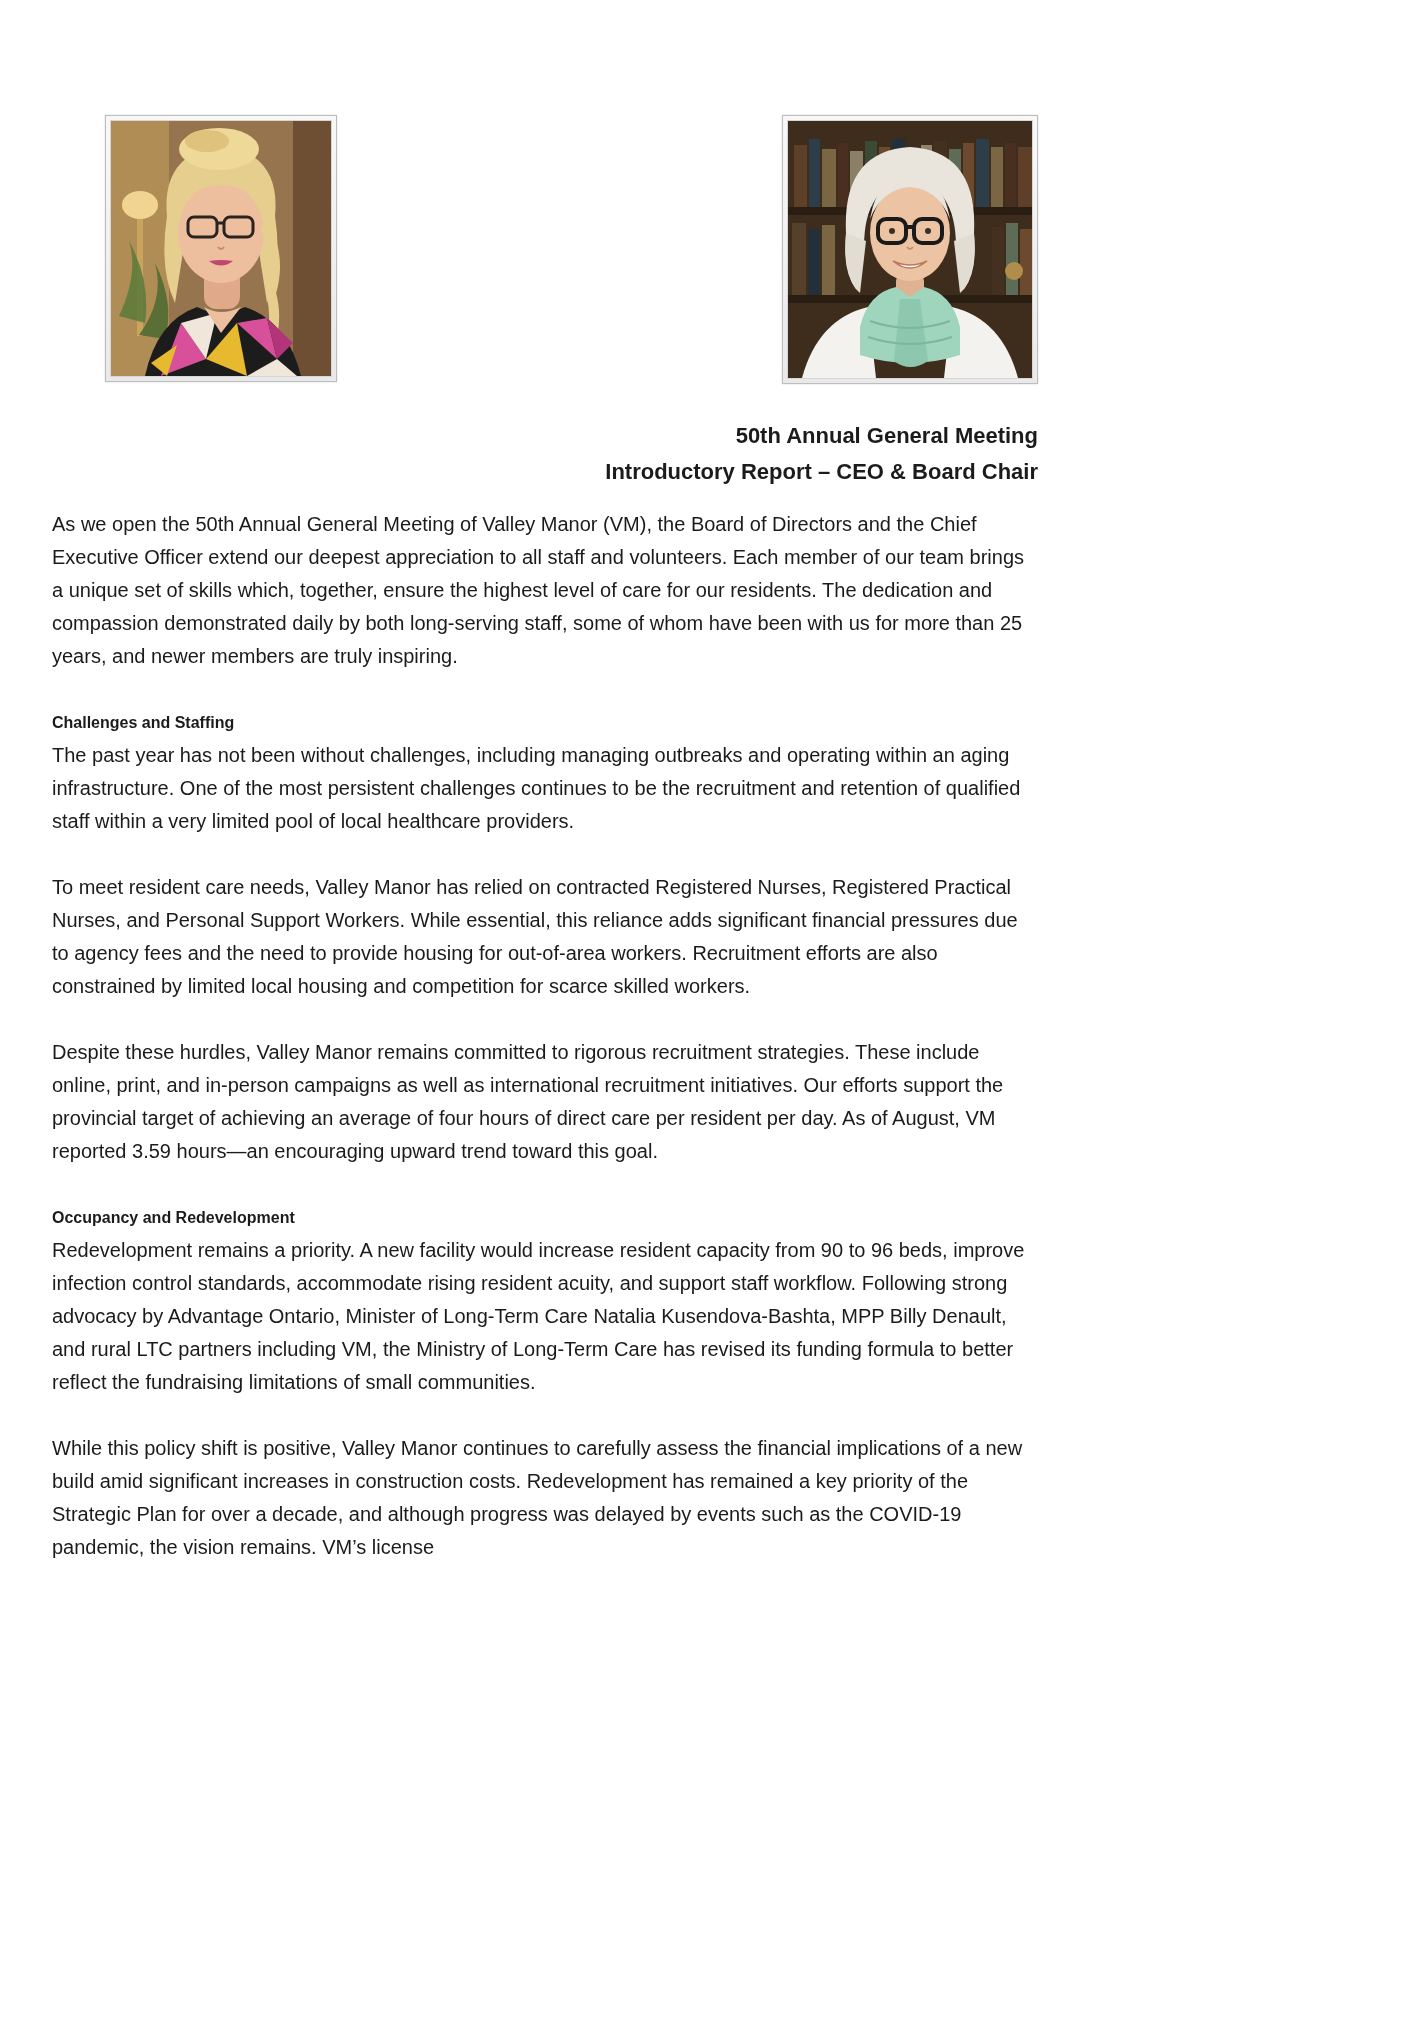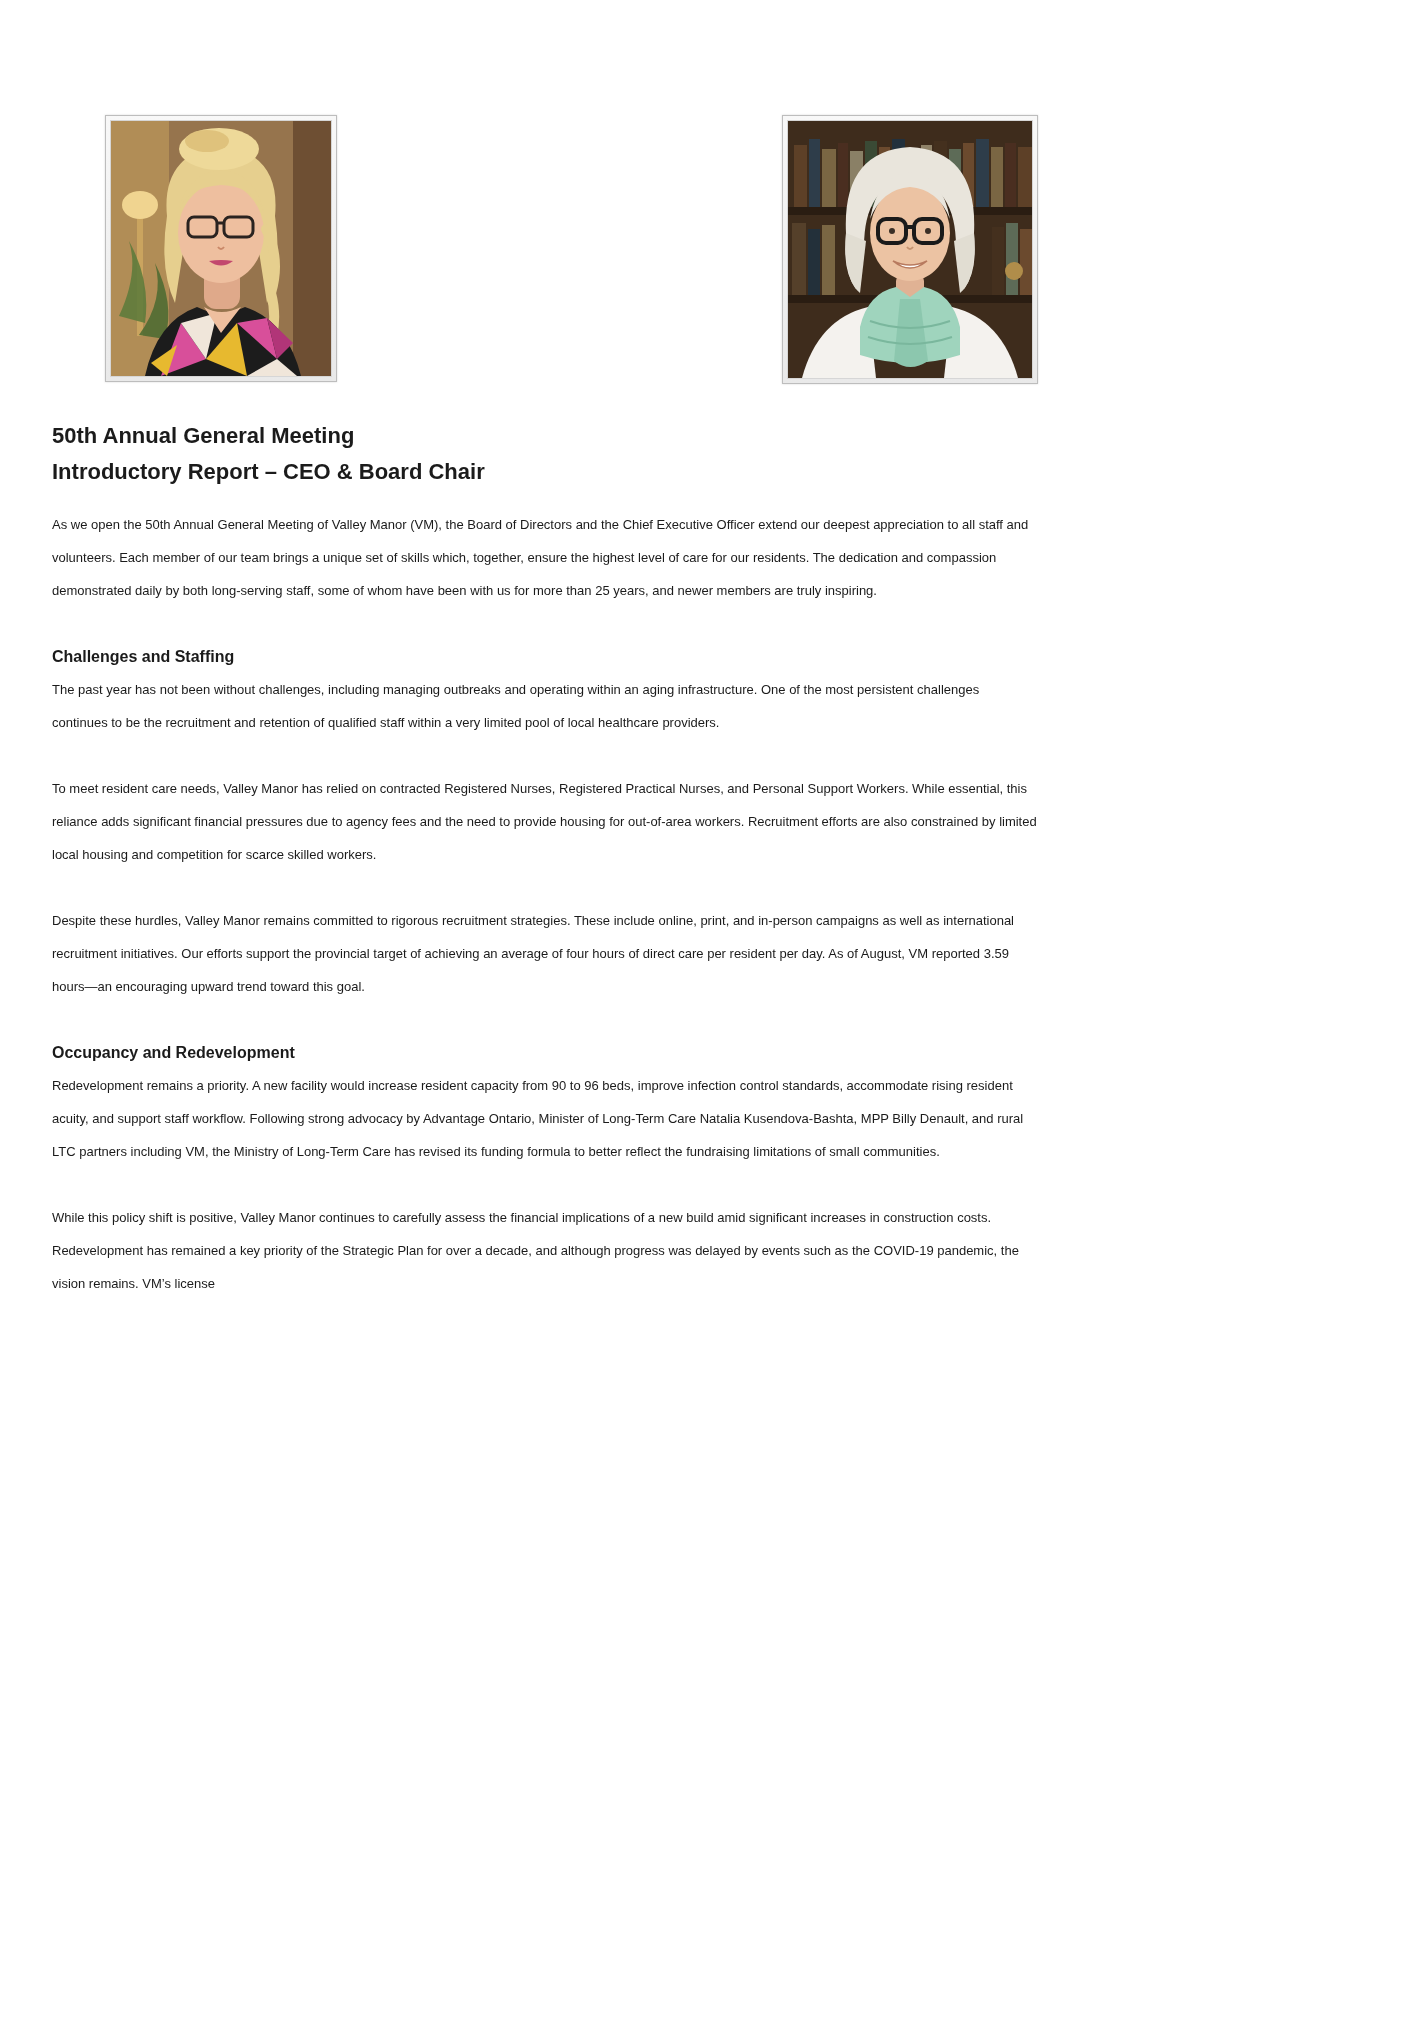--- a/index.html
+++ b/index.html
@@ -36,29 +36,29 @@
     box-shadow: 0 0 2px rgba(0,0,0,0.15);
   }
   .photo-frame svg {
     display: block;
     border: 1px solid #d6d6d6;
   }
   
   .doc-title {
     margin-top: 34px;
     margin-bottom: 18px;
-    text-align: left;
+    text-align: right;
     font-weight: bold;
     font-size: 22px;
     line-height: 36px;
   }
   
   .page p {
     margin: 0 0 33px 0;
-    font-size: 13px;
+    font-size: 20px;
     line-height: 33px;
   }
   .page h3 {
     margin: 0;
     font-size: 16px;
     line-height: 33px;
     font-weight: bold;
   }
 </style>
 </head>

